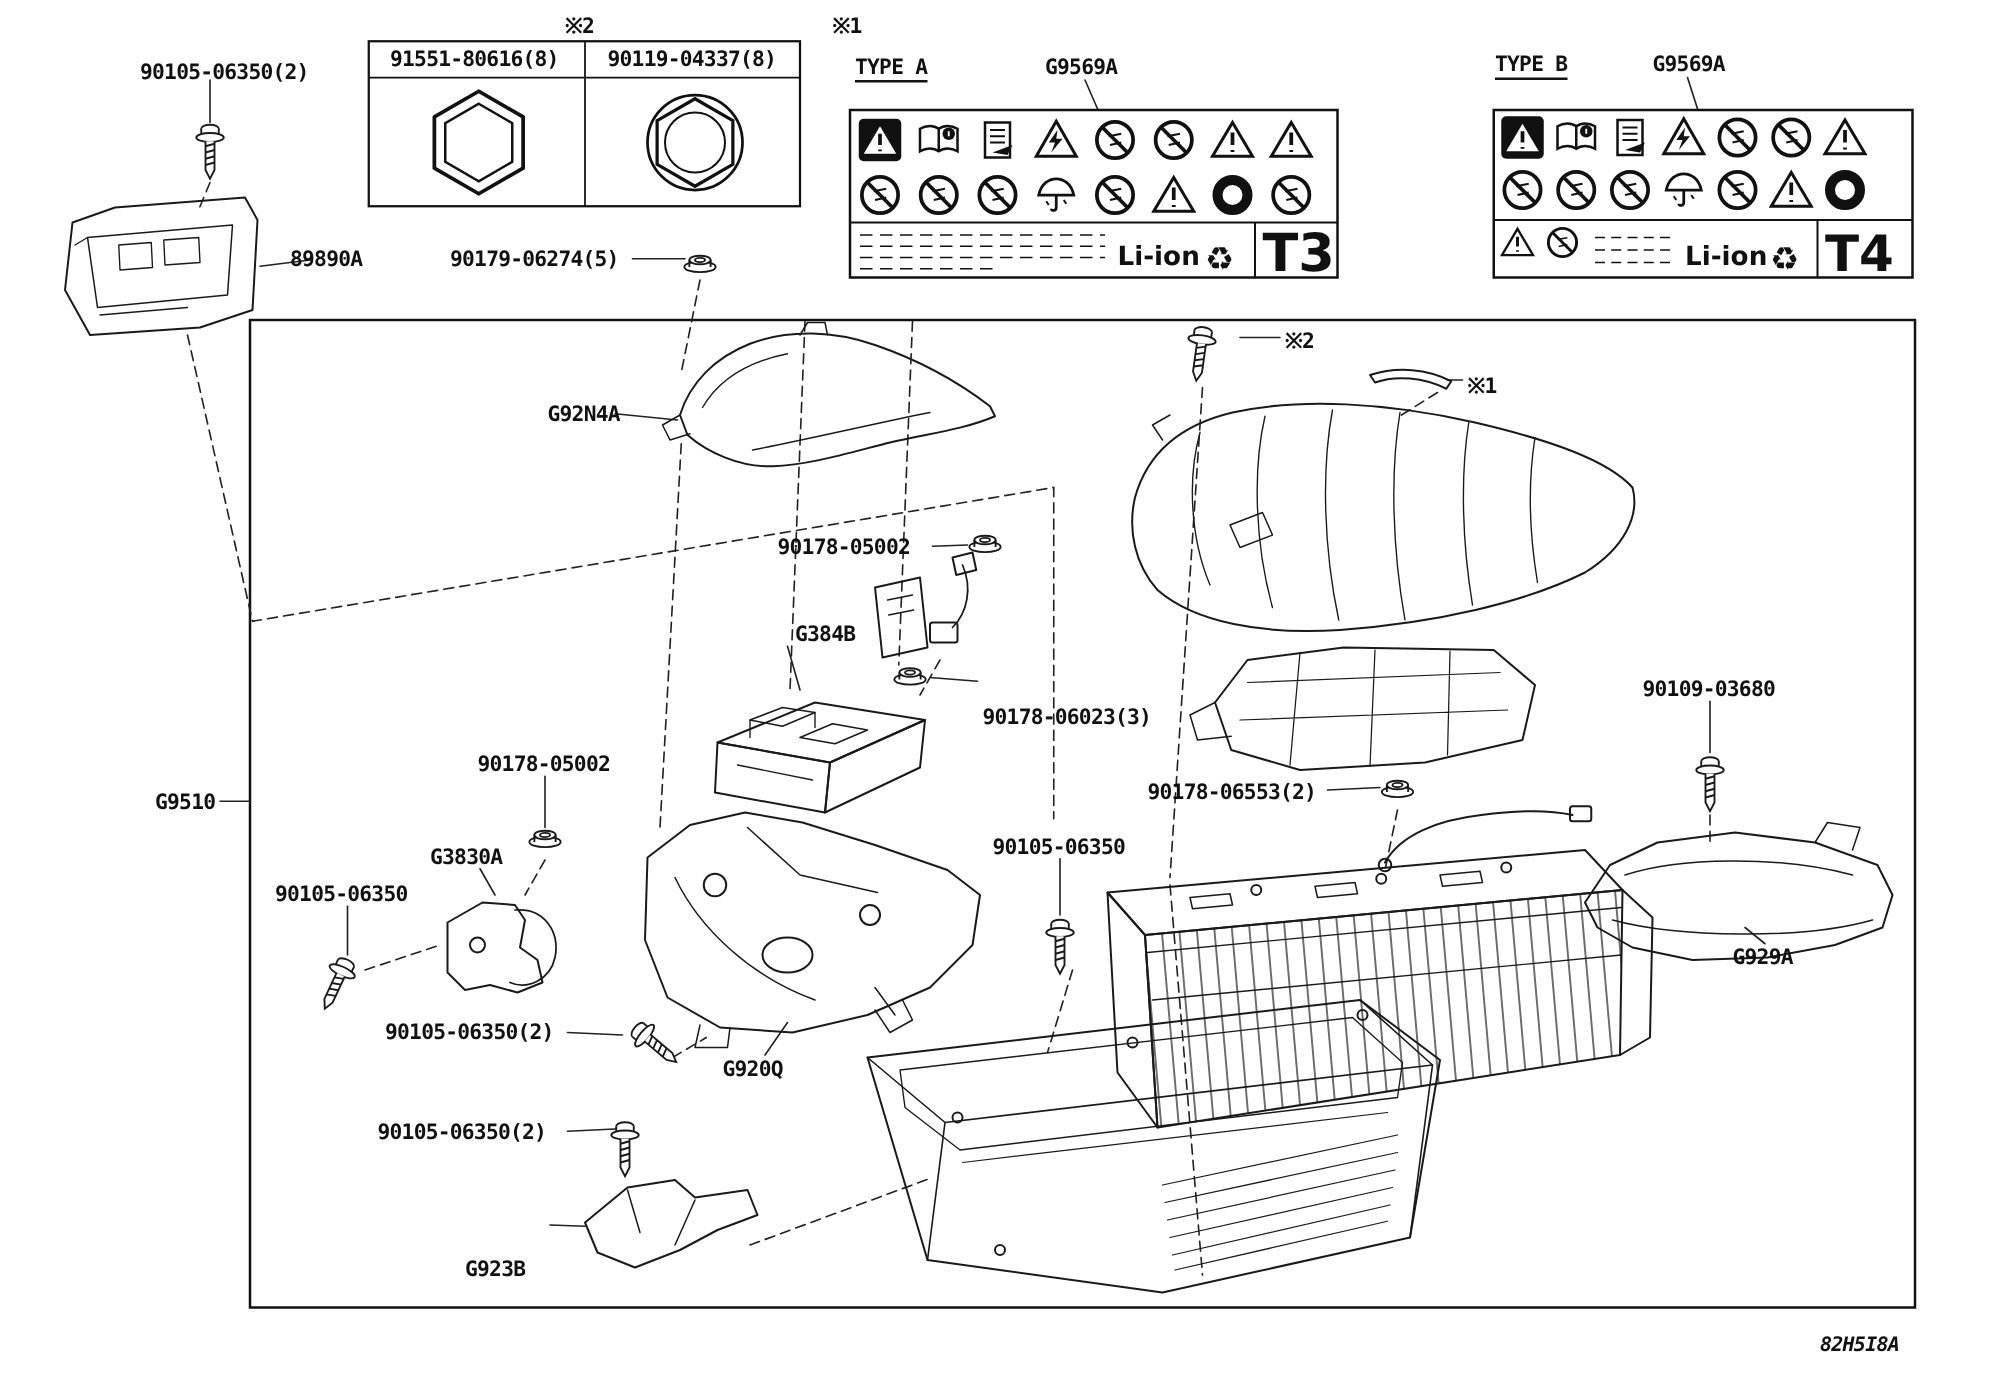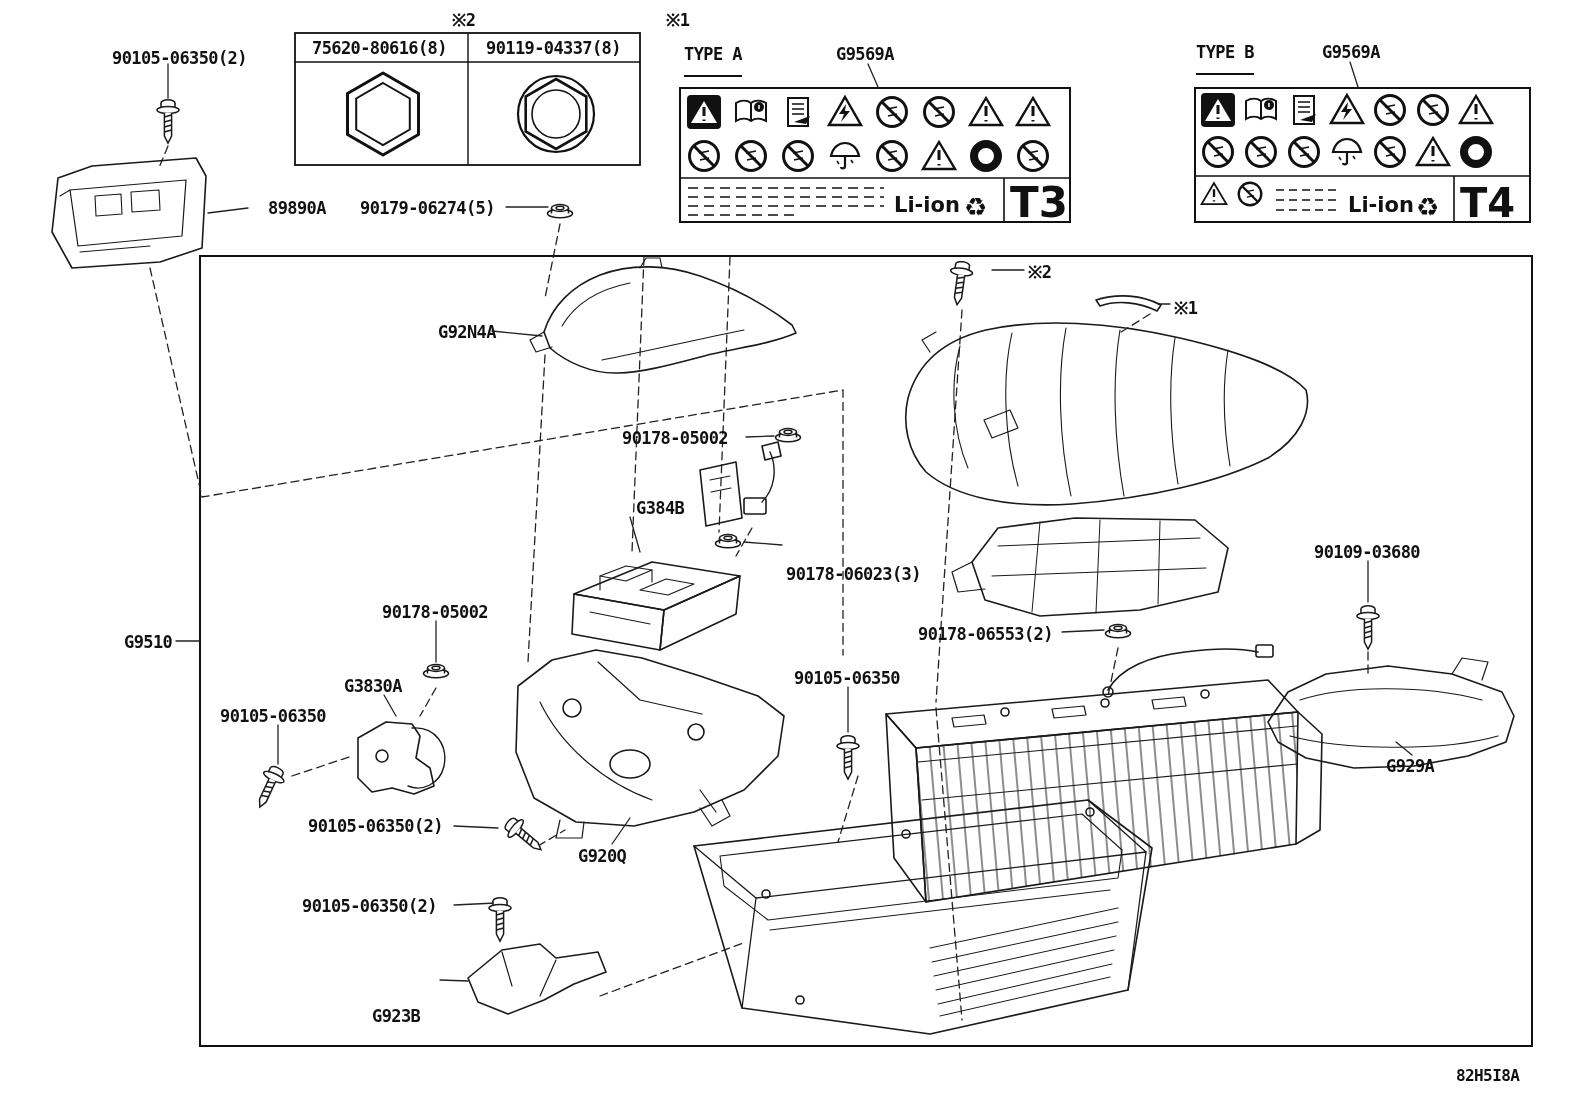--- a/index.html
+++ b/index.html
@@ -1,21 +1,21 @@
 <!DOCTYPE html>
 <html><head>
 <meta charset="utf-8">
 <style>
   html,body{margin:0;padding:0;background:#fff;}
   .stage{position:relative;width:1592px;height:1099px;background:#fff;overflow:hidden;
          font-family:"DejaVu Sans Mono",monospace;color:#111;}
   .stage>svg{position:absolute;left:0;top:0;}
   .lbl{position:absolute;font-size:17px;font-weight:700;white-space:nowrap;letter-spacing:-0.6px;color:#111;}
-  .underline{border-bottom:2px solid #111;padding-bottom:11px;}
-  .footer{font-size:16px;}
+  .underline{border-bottom:2px solid #111;padding-bottom:0;}
+  .footer{font-size:16px;font-style:italic;}
   text{font-family:"DejaVu Sans",sans-serif;fill:#111;}
 </style>
 </head>
 <body>
 
 <div class="stage">
 
 <svg width="1592" height="1099" viewBox="0 0 1592 1099">
   <defs>
     <pattern id="cellpat" width="14" height="14" patternUnits="userSpaceOnUse" patternTransform="rotate(-5)">
@@ -296,27 +296,27 @@
     <path d="M1276,190 L1340,190 M1276,200 L1340,200 M1276,210 L1340,210" stroke="#111" stroke-width="1.3" stroke-dasharray="8 5"></path>
     <text x="1348" y="212" font-size="21" font-weight="bold">Li-ion</text>
     <text x="1416" y="216" font-size="26">♻</text>
     <text x="1460" y="217" font-size="40" font-weight="bold">T4</text>
   </g>
 </svg>
 
 <span class="lbl" style="left:112px;top:48px">90105-06350(2)</span>
 <span class="lbl" style="left:452px;top:8px">※2</span>
 <span class="lbl" style="left:666px;top:8px">※1</span>
-<span class="lbl" style="left:312px;top:38px">75620-80616(8)</span>
+<span class="lbl" style="left:312px;top:38px">91551-80616(8)</span>
 <span class="lbl" style="left:486px;top:38px">90119-04337(8)</span>
 <span class="lbl underline" style="left:684px;top:44px">TYPE A</span>
 <span class="lbl" style="left:836px;top:44px">G9569A</span>
 <span class="lbl underline" style="left:1196px;top:42px">TYPE B</span>
 <span class="lbl" style="left:1322px;top:42px">G9569A</span>
-<span class="lbl" style="left:268px;top:198px">89890A</span>
+<span class="lbl" style="left:232px;top:198px">89890A</span>
 <span class="lbl" style="left:360px;top:198px">90179-06274(5)</span>
 <span class="lbl" style="left:438px;top:322px">G92N4A</span>
 <span class="lbl" style="left:1028px;top:260px">※2</span>
 <span class="lbl" style="left:1174px;top:296px">※1</span>
 <span class="lbl" style="left:622px;top:428px">90178-05002</span>
 <span class="lbl" style="left:636px;top:498px">G384B</span>
 <span class="lbl" style="left:786px;top:564px">90178-06023(3)</span>
 <span class="lbl" style="left:382px;top:602px">90178-05002</span>
 <span class="lbl" style="left:918px;top:624px">90178-06553(2)</span>
 <span class="lbl" style="left:1314px;top:542px">90109-03680</span>

